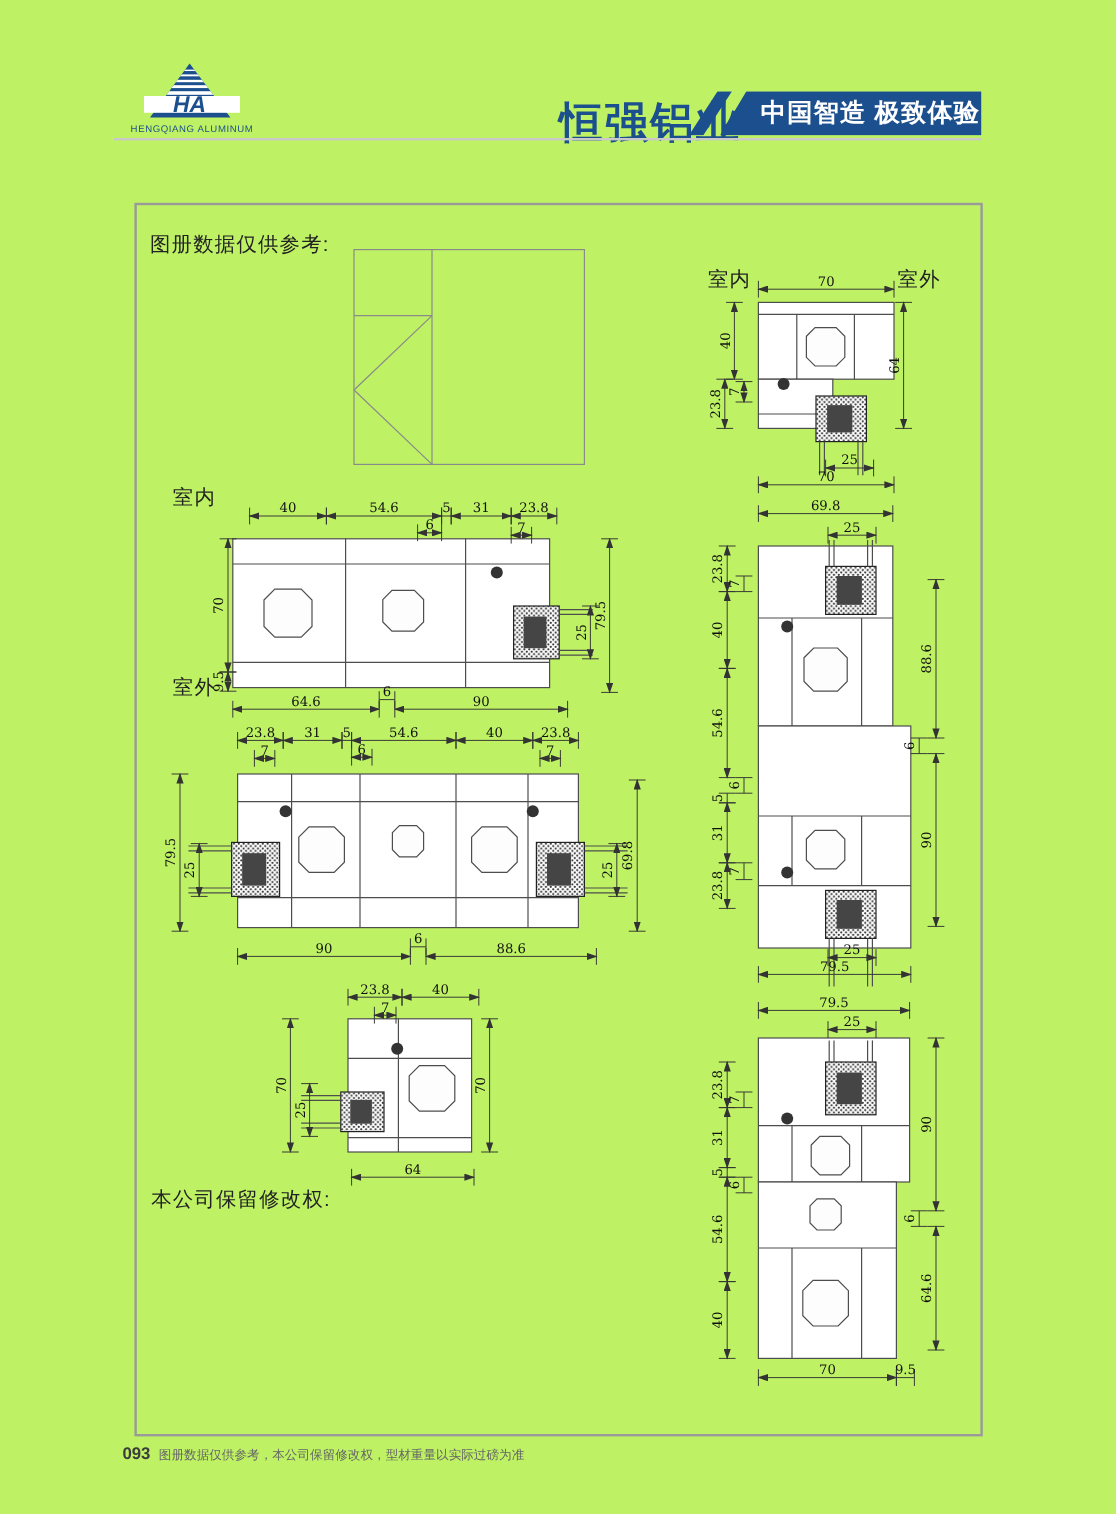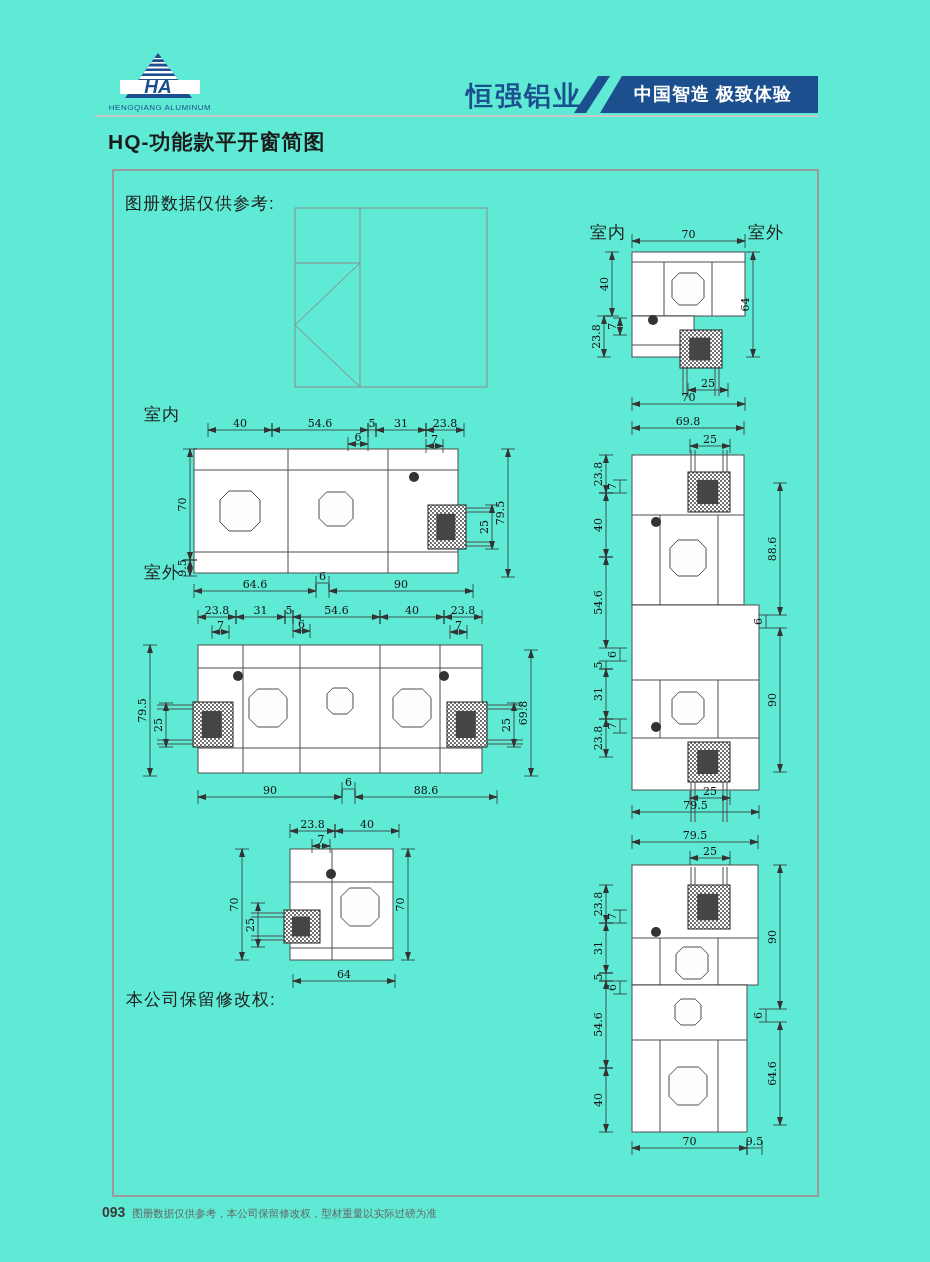--- a/index.html
+++ b/index.html
@@ -1,27 +1,27 @@
 <!DOCTYPE html>
 <html><head>
 <meta charset="utf-8">
 <style>
   html,body{margin:0;padding:0;background:#fff;}
-  .page{position:relative;width:930px;height:1262px;background:#5eead4;overflow:hidden;
+  .page{position:relative;width:930px;height:1262px;background:#bef264;overflow:hidden;
         font-family:"Liberation Sans",sans-serif;}
   .abs{position:absolute;}
   
   .logo-caption{left:100px;top:103px;width:120px;text-align:center;
      font-size:8px;font-weight:normal;letter-spacing:.5px;color:#1c4f8e;}
-  .brand{left:466px;top:78px;font-size:27px;font-weight:bold;letter-spacing:2px;color:#1c4f8e;}
+  .brand{left:466px;top:78px;font-size:36px;font-weight:bold;letter-spacing:2px;color:#1c4f8e;}
   .ribbon{left:600px;top:76px;width:218px;height:37px;background:#1c4f8e;
      -webkit-clip-path:polygon(22px 0,100% 0,100% 100%,0 100%);
      clip-path:polygon(22px 0,100% 0,100% 100%,0 100%);}
   .ribbon .slogan{display:block;line-height:37px;padding-left:34px;
-     font-size:18px;font-weight:bold;letter-spacing:1px;color:#fff;white-space:nowrap;}
+     font-size:21px;font-weight:bold;letter-spacing:1px;color:#fff;white-space:nowrap;}
   .ribbon-sliver{left:574px;top:76px;width:36px;height:37px;background:#1c4f8e;
      -webkit-clip-path:polygon(24px 0,36px 0,12px 100%,0 100%);
      clip-path:polygon(24px 0,36px 0,12px 100%,0 100%);}
   .header-rule{left:95px;top:115px;width:723px;height:2px;background:#c9c9c9;}
   .page-title{left:108px;top:128px;font-size:21px;font-weight:bold;color:#1b1b1b;letter-spacing:1px;}
   
   .drawing-frame{left:112px;top:169px;width:707px;height:1028px;
      border:2px solid #9a9a9a;box-sizing:border-box;}
   .section-label{font-size:17px;color:#222;letter-spacing:1px;}
   
@@ -62,21 +62,20 @@
   </svg>
   <div class="abs logo-caption">HENGQIANG ALUMINUM</div>
 
   <div class="abs brand">恒强铝业</div>
   <div class="abs ribbon-sliver"></div>
   <div class="abs ribbon">
     <span class="slogan">中国智造 极致体验</span>
   </div>
   <div class="abs header-rule"></div>
 
-  <div class="abs page-title">HQ-功能款平开窗简图</div>
 
   <div class="abs drawing-frame"></div>
 
   <div class="abs section-label" style="left:125px;top:192px">图册数据仅供参考:</div>
   <div class="abs section-label" style="left:126px;top:988px">本公司保留修改权:</div>
 
   <svg id="dwg" class="abs" style="left:0;top:0" width="930" height="1262" viewBox="0 0 930 1262">
     <defs>
       <marker id="ae" markerWidth="9" markerHeight="6" refX="8" refY="3" orient="auto" markerUnits="userSpaceOnUse">
         <path d="M0,0L9,3L0,6Z" fill="#333"></path>

